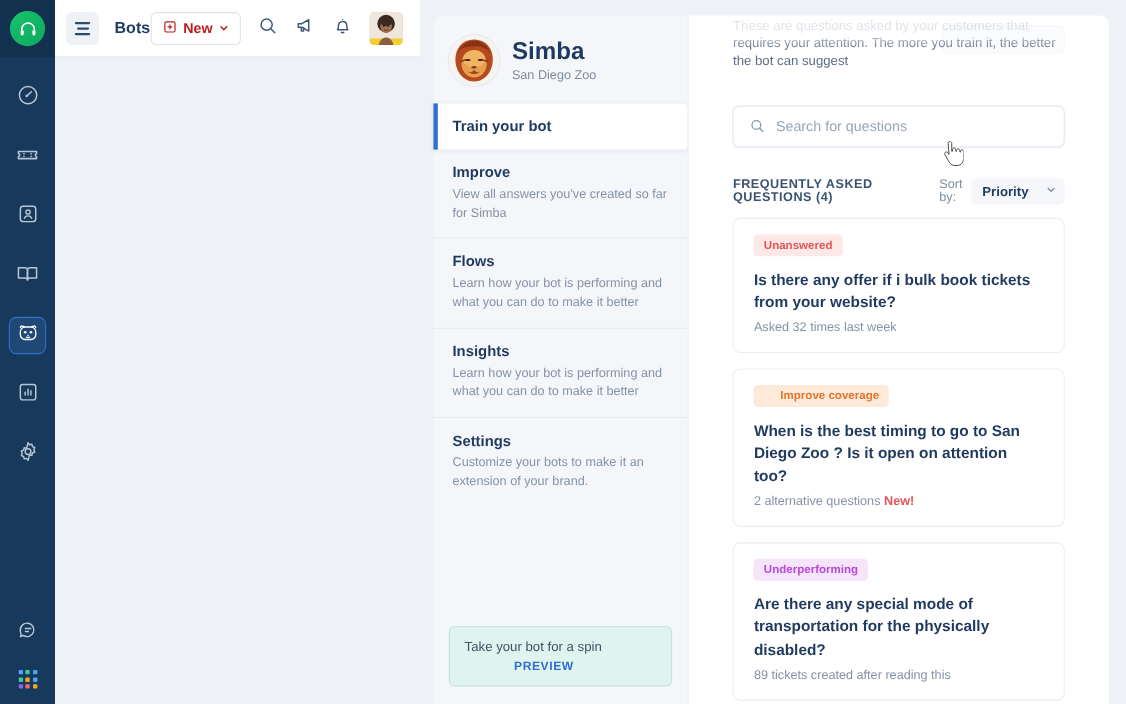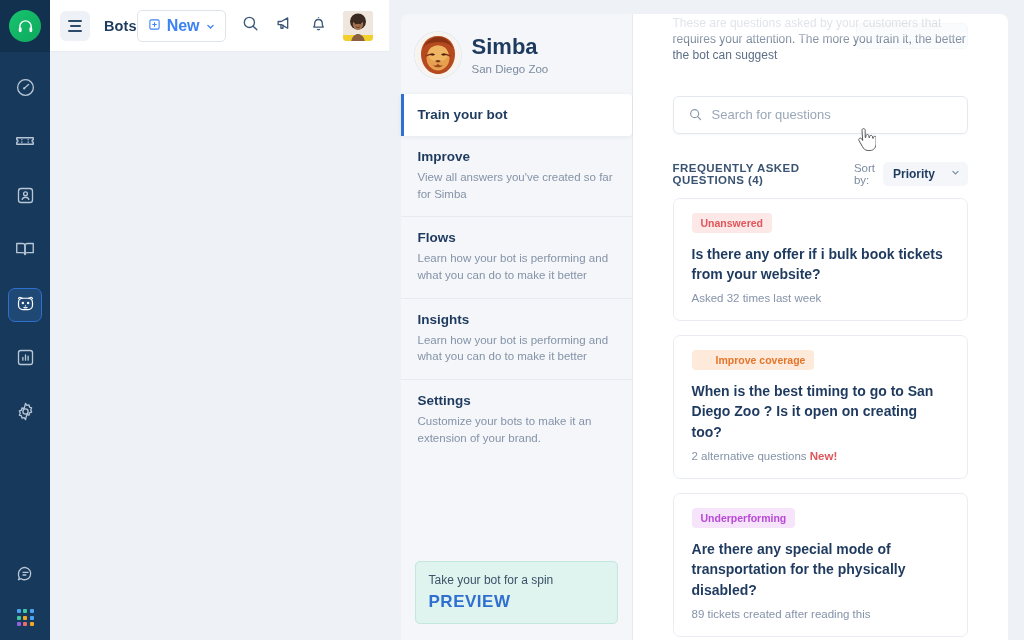--- a/index.html
+++ b/index.html
@@ -70,21 +70,21 @@
   .burger span { display:block; height: 2px; background: #2e4a6b; border-radius: 2px; }
   .burger span:nth-child(1){ width: 14px; }
   .burger span:nth-child(2){ width: 11px; }
   .burger span:nth-child(3){ width: 14px; }
   .page-title { font-size: 14.5px; color: #1f3a5f; font-weight: 600; letter-spacing:.1px;}
   .top-right { margin-left: auto; display: flex; align-items: center; gap: 15px; }
   .new-btn {
     display: flex; align-items: center; gap: 6px;
     border: 1px solid #dfe4ec; background: #fff;
     border-radius: 5px; padding: 6px 10px;
-    font-size: 16px; color: #3b82f6; font-weight: 600; cursor: pointer;
+    font-size: 13px; color: #b91c1c; font-weight: 600; cursor: pointer;
   }
   .icon-btn { color: #3d5878; cursor: pointer; display:flex; align-items:center; }
   .avatar {
     width: 30px; height: 30px; border-radius: 4px; overflow: hidden;
     cursor: pointer; flex: 0 0 30px; background:#d9c7b6; position:relative;
   }
 
   
   .body-area { flex: 1; display: flex; padding: 14px 16px 0 12px; gap: 0; overflow: hidden;}
 
@@ -124,21 +124,21 @@
   }
   .nav-t { font-size: 13.5px; font-weight: 700; color: #1f3a5f; }
   .nav-d { font-size: 11.5px; color: #8593a8; line-height: 1.45; margin-top: 5px; }
 
   .spin-card {
     margin: auto 14px 16px 14px;
     background: #dff3ef; border: 1px solid #c3e6de;
     border-radius: 5px; padding: 11px 12px 11px 13px;
   }
   .spin-t { font-size: 12px; color: #3c5368; }
-  .spin-link { font-size: 17px; color: #2f6fd0; font-weight: 700; letter-spacing: .5px; margin-top: 5px; cursor: pointer;}
+  .spin-link { font-size: 11px; color: #2f6fd0; font-weight: 700; letter-spacing: .5px; margin-top: 5px; cursor: pointer; margin-left: 45px;}
 
   
   .main-panel {
     flex: 1; background: #ffffff; border-radius: 0 8px 0 0;
     position: relative; overflow: hidden; height: 100%;
   }
   .scroll-inner { padding: 0 40px; position: relative; height: 100%;}
   .intro {
     font-size: 12px; color: #5d6e85; line-height: 1.35;
     padding-top: 1px; max-width: 350px;
@@ -458,21 +458,21 @@
             <div class="qcard">
               <span class="badge b-unanswered">Unanswered</span>
               <div class="q-text">Is there any offer if i bulk book tickets from your website?</div>
               <div class="q-meta">
                 <span>Asked 32 times last week</span>
               </div>
             </div>
 
             <div class="qcard">
               <span class="badge b-improve">Improve coverage</span>
-              <div class="q-text">When is the best timing to go to San Diego Zoo ? Is it open on creating too?</div>
+              <div class="q-text">When is the best timing to go to San Diego Zoo ? Is it open on attention too?</div>
               <div class="q-meta">
                 <span>2 alternative questions</span>
                 <span class="new-tag">New!</span>
               </div>
             </div>
 
             <div class="qcard">
               <span class="badge b-under">Underperforming</span>
               <div class="q-text">Are there any special mode of transportation for the physically disabled?</div>
               <div class="q-meta">

